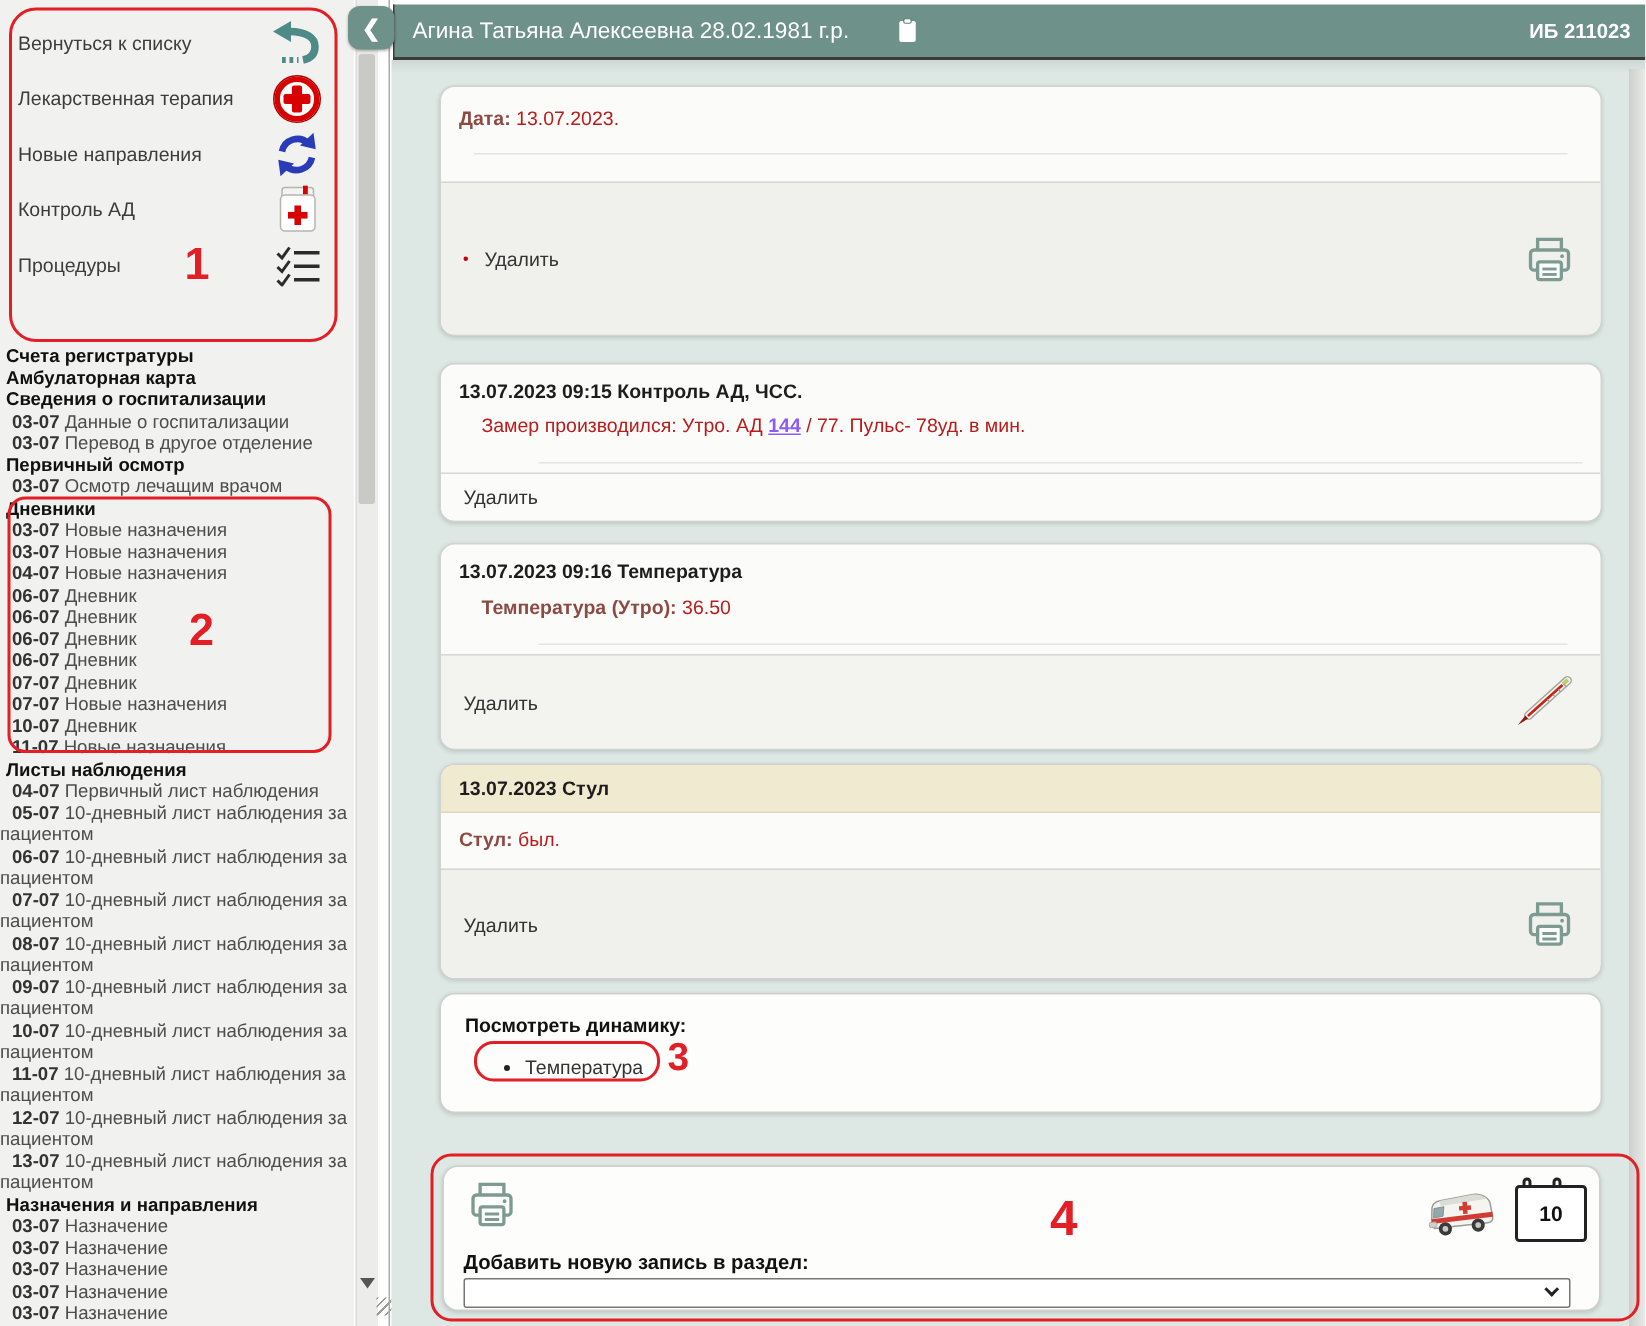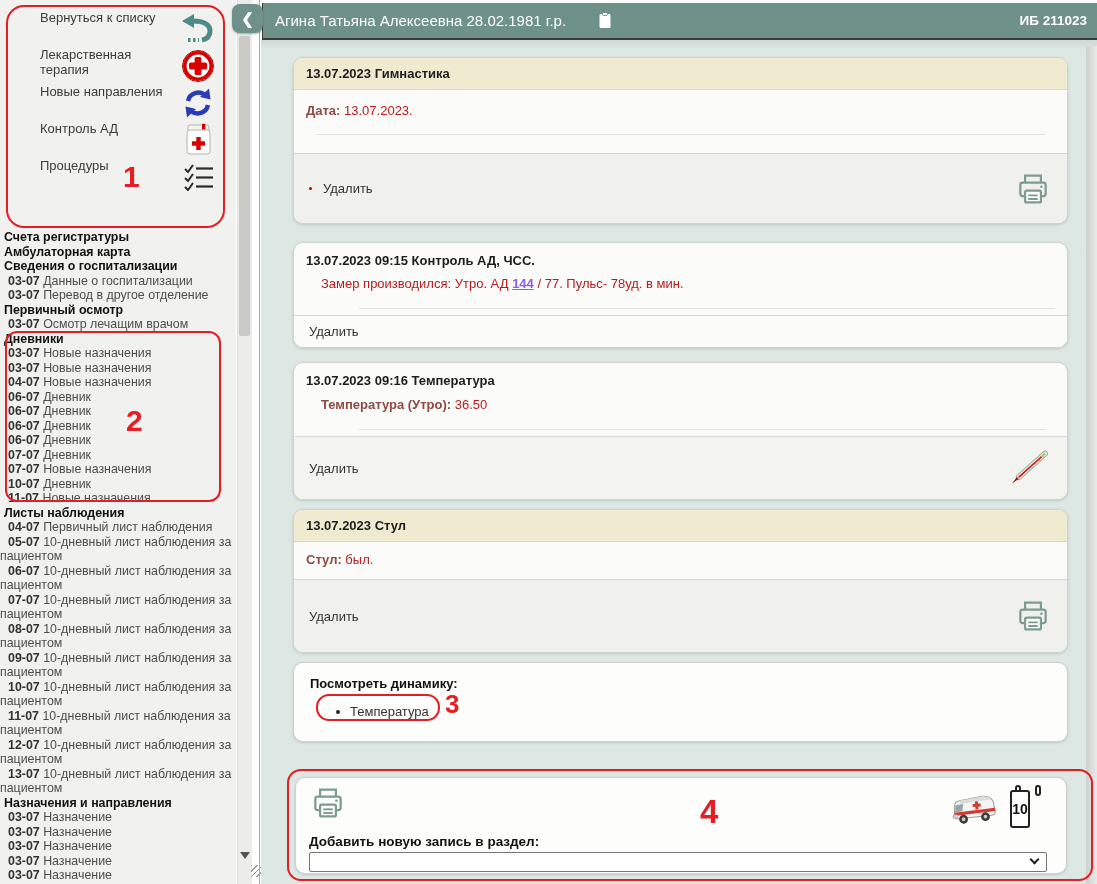--- a/index.html
+++ b/index.html
@@ -3,21 +3,21 @@
 <meta charset="utf-8">
 <style>
   * { margin:0; padding:0; box-sizing:border-box; }
   html,body { width:1097px; height:884px; overflow:hidden; background:#fff;
     font-family:"Liberation Sans", sans-serif; }
   .page { position:relative; width:1097px; height:884px; background:#fff; overflow:hidden; }
 
   
   .sidebar { position:absolute; left:0; top:0; width:236px; height:884px; background:#f1f1ef; }
   .menu { position:absolute; left:0; top:10px; width:236px; }
-  .menu-row { height:37px; display:flex; padding:0 20px 0 12px; cursor:pointer;margin-left:28px; }
+  .menu-row { height:37px; display:flex; align-items:center; padding:0 20px 0 12px; cursor:pointer; }
   .menu-label { flex:1; font-size:13px; color:#3c3c3c; }
   .menu-icon-wrap { width:36px; display:flex; justify-content:center; align-items:center; }
   .nav { position:absolute; left:0; top:230px; width:240px; height:654px; overflow:hidden;
     font-size:12.4px; line-height:14.5px; }
   .nav-header { font-weight:700; color:#111; padding-left:4px; }
   .nav-item { color:#4d4d4d; text-indent:8px; cursor:pointer; }
   .nav-item .date { font-weight:700; color:#333; }
 
   
   .scroll-strip { position:absolute; left:237px; top:0; width:15px; height:884px;
@@ -88,21 +88,21 @@
   .dynamics-title { font-weight:700; color:#111; }
   .dyn-item { margin:13px 0 0 26px; color:#333; display:flex; align-items:center; cursor:pointer; }
   .dyn-bullet { width:4px; height:4px; background:#222; border-radius:50%; margin-right:10px; }
 
   
   .add-panel { position:absolute; left:2px; top:777px; width:772px; height:97px; background:#fdfdfc;
     border:1px solid #cfcfcb; border-radius:10px; box-shadow:0 1px 3px rgba(0,0,0,.14); }
   .ap-printer { position:absolute; left:13px; top:6px; cursor:pointer; }
   .ap-amb { position:absolute; right:66px; top:13px; cursor:pointer; }
   .ap-cal { position:absolute; right:20px; top:7px; width:36px; height:43px; cursor:pointer; }
-  .cal-body { position:absolute; left:0; top:5px; width:20px; height:38px; border:2.5px solid #222;
+  .cal-body { position:absolute; left:0; top:5px; width:48px; height:38px; border:2.5px solid #222;
     border-radius:3px; background:#fff; display:flex; align-items:center; justify-content:center;
     font-size:14px; font-weight:700; color:#111; }
   .cal-ring { position:absolute; top:0; width:6px; height:11px; border:2px solid #222;
     border-radius:3px; background:#fff; }
   .cal-ring.r1 { left:5px; } .cal-ring.r2 { right:5px; }
   .ap-label { position:absolute; left:13px; top:56px; font-size:13.5px; font-weight:700; color:#111; }
   .ap-select-wrap { position:absolute; left:13px; top:74px; width:738px; height:20px; }
   .ap-select { width:100%; height:20px; border:1px solid #767674; background:#fff; border-radius:2px;
     appearance:none; -webkit-appearance:none; font-size:12px; padding:0 20px 0 4px; }
   .sel-chevron { position:absolute; right:9px; top:4px; width:7px; height:7px;
@@ -290,21 +290,20 @@
         <span class="cal-ring r2"></span>
         <span class="cal-body">10</span>
       </span>
       <div class="ap-label">Добавить новую запись в раздел:</div>
       <div class="ap-select-wrap">
         <select class="ap-select" id="apSelect"><option></option></select>
         <span class="sel-chevron"></span>
       </div>
     </div>
   <div class="card card--beige card--gym">
-        <div class="card-title">13.07.2023 Гимнастика</div>
         <div class="card-body"><span class="seg--maroon">Дата:</span><span class="seg--black"> 13.07.2023.</span><div class="divider"></div></div>
         <div class="card-footer">
           <span class="delete-link">
             <span class="red-dot"></span>
             <span>Удалить</span>
           </span>
           <span class="footer-icon-wrap">
             <svg width="38" height="38" viewBox="0 0 24 24">
     <path d="M7 8 V3.5 H17 V8" fill="none" stroke="#7d9b92" stroke-width="1.4"></path>
     <rect x="4" y="8" width="16" height="8.5" rx="1.5" fill="none" stroke="#7d9b92" stroke-width="1.4"></rect>

